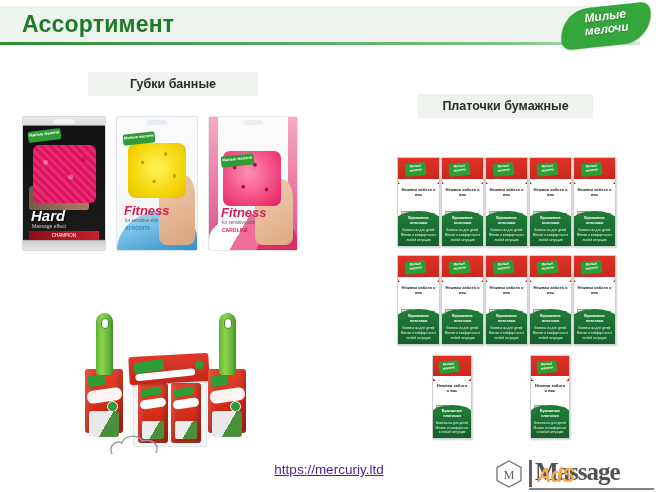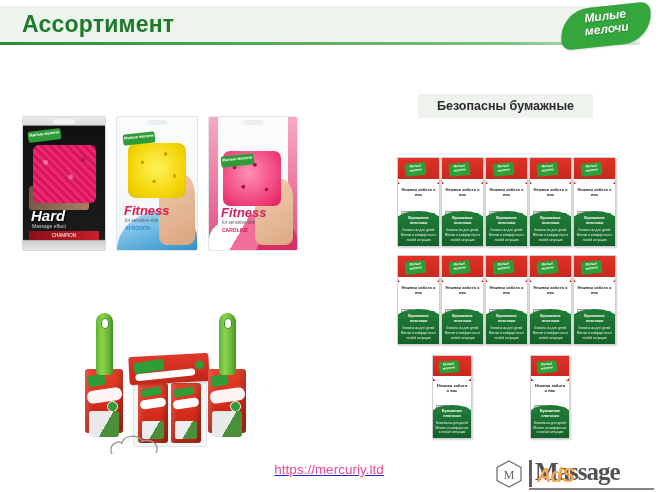--- a/index.html
+++ b/index.html
@@ -204,21 +204,21 @@
   #roller-refill .roll .w{position:absolute;left:2px;top:16px;width:26px;height:9px;background:#fff;
     transform:rotate(-8deg);border-radius:5px;}
   #roller-refill .roll .p{position:absolute;left:4px;bottom:4px;width:22px;height:18px;border-radius:2px;
     background:linear-gradient(120deg,#ededed 0 55%,#4a8f3a 55% 100%);}
 
   
   .footer-link{
     position:absolute;left:0;top:462px;width:658px;text-align:center;
     color:#2727cf;font-size:13.5px;text-decoration:underline;
   }
-  .footer-link span{color:#ec4899;}
+  .footer-link span{color:#4c1d95;}
 
   
   .wm{position:absolute;left:496px;top:452px;width:162px;height:40px;opacity:.82;}
   .wm-hex{position:absolute;left:0;top:8px;width:26px;height:28px;}
   .wm-hex svg{display:block;}
   .wm-bar{position:absolute;left:33px;top:8px;width:3px;height:27px;background:#3c3c3c;}
   .wm-factory{position:absolute;left:39px;top:6px;font-size:25px;font-weight:bold;color:#2b2b2b;
     letter-spacing:-1px;font-family:"Liberation Serif",serif;}
   .wm-ads{position:absolute;left:41px;top:12px;font-size:20px;font-weight:bold;color:#f0932b;
     font-style:italic;letter-spacing:-1px;}
@@ -236,21 +236,22 @@
   <div class="header-title">Ассортимент</div>
 
   <div class="logo">
     <div class="logo-leaf"></div>
     <div class="logo-text">
       <i>Милые</i>
       <i>мелочи</i>
     </div>
   </div>
 
-  <div class="sec-label" id="lbl-tissues">Безопасны бумажные</div>
+  <div class="sec-label" id="lbl-sponges">Губки банные</div>
+  <div class="sec-label" id="lbl-tissues">Платочки бумажные</div>
 
   <div class="prod" id="sponge-hard">
     <div class="hang"></div>
     <div class="model"></div>
     <div class="sponge"></div>
     <div class="tag">
         <i>Милые мелочи</i>
       </div>
     <div class="brand">Hard</div>
     <div class="sub">Massage effect</div>

